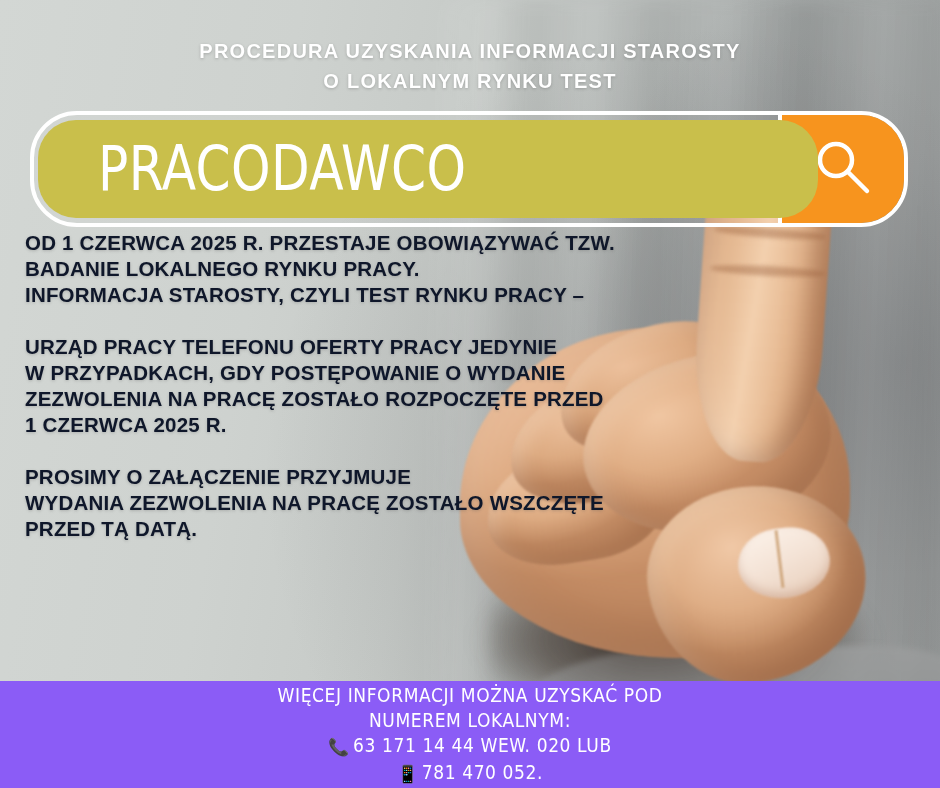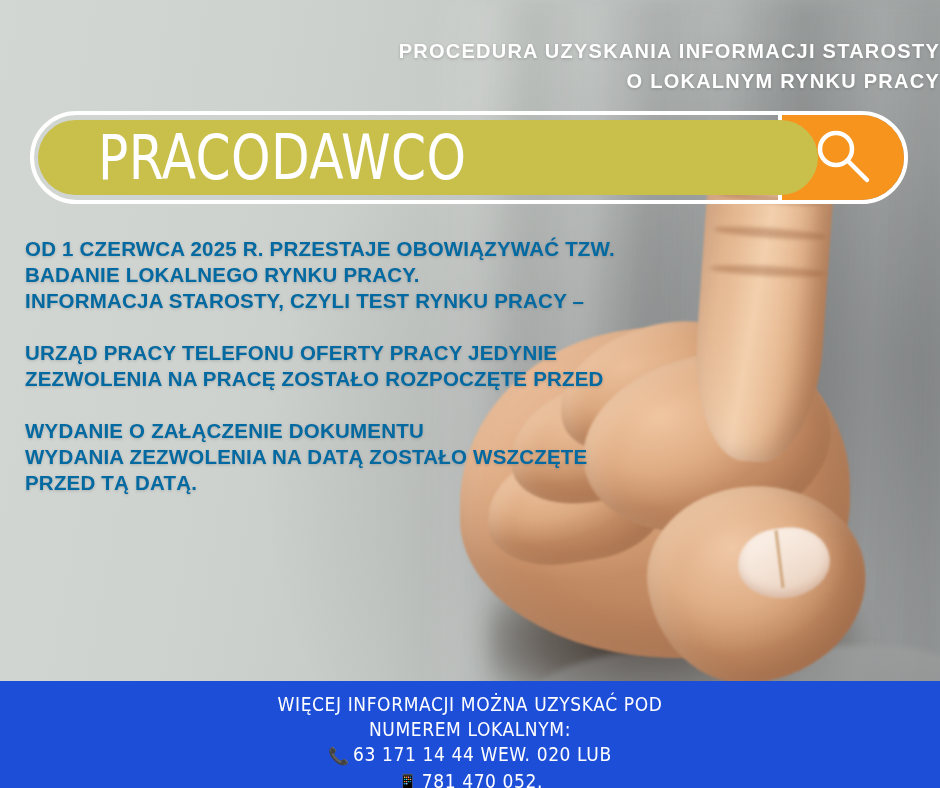--- a/index.html
+++ b/index.html
@@ -162,35 +162,35 @@
     left: 470px; top: 580px;
     width: 360px; height: 150px;
     background: radial-gradient(ellipse 60% 60% at 50% 40%, rgba(52,40,32,0.55) 0%, rgba(60,48,38,0.18) 58%, rgba(60,48,38,0) 82%);
     filter: blur(10px);
   }
 
   
   .headline {
     position: absolute;
     left: 0; right: 0; top: 36px;
-    text-align: right;
+    text-align: center;
     color: #ffffff;
     font-size: 20px;
     font-weight: bold;
     letter-spacing: 1.25px;
     line-height: 30px;
     text-shadow: 0 1px 3px rgba(70,70,70,0.30);
   }
   .headline .ln { display: block; }
 
   
   .searchbar {
     position: absolute;
     left: 30px; top: 111px;
-    width: 878px; height: 93px;
+    width: 878px; height: 116px;
     border: 4px solid #ffffff;
     border-radius: 47px;
     display: flex;
     align-items: stretch;
     overflow: hidden;
   }
   .search-field {
     position: relative;
     flex: 1 1 auto;
     border-right: 4px solid #ffffff;
@@ -222,43 +222,43 @@
     background: #f7941e;
     display: flex;
     align-items: center;
     justify-content: center;
   }
   .search-btn svg { display: block; }
 
   
   .body-copy {
     position: absolute;
-    left: 25px; top: 236px;
+    left: 25px; top: 230px;
     width: 560px;
-    color: #0369a1;
+    color: #0f172a;
     font-size: 20.5px;
     font-weight: bold;
     line-height: 26px;
     letter-spacing: 0.2px;
     text-shadow: 0 1px 3px rgba(80,80,80,0.28);
     font-family: "Liberation Sans Narrow", "Liberation Sans", sans-serif;
   }
   .body-copy p { margin: 0 0 26px 0; }
   .body-copy p:last-child { margin-bottom: 0; }
   .body-copy .ln { display: block; white-space: nowrap; }
 
   
   .footer {
     position: absolute;
     left: 0; right: 0; bottom: 0;
     height: 107px;
-    background: #1d4ed8;
+    background: #8b5cf6;
     color: #ffffff;
     text-align: center;
-    padding-top: 11px;
+    padding-top: 2px;
     font-size: 19px;
     font-weight: 300;
     letter-spacing: 0.6px;
     line-height: 25px;
     font-family: "DejaVu Sans Condensed", "Liberation Sans Narrow", "Liberation Sans", sans-serif;
   }
   .footer .ln { display: block; }
   .footer .icn { font-size: 17px; vertical-align: -1px; margin-right: 3px; }
 </style>
 </head>
@@ -284,21 +284,21 @@
     <div class="nail"></div>
     <div class="nail-line"></div>
     <div class="skin index-finger"></div>
     <div class="crease c1"></div>
     <div class="crease c2"></div>
     <div class="crease c3"></div>
   </div>
 
   <div class="headline">
     <span class="ln">PROCEDURA UZYSKANIA INFORMACJI STAROSTY</span>
-    <span class="ln">O LOKALNYM RYNKU PRACY</span>
+    <span class="ln">O LOKALNYM RYNKU TEST</span>
   </div>
 
   <div class="searchbar">
     <div class="search-field">
       <div class="search-pill"></div>
       <div class="search-text">PRACODAWCO</div>
     </div>
     <div class="search-btn">
       <span>
         <svg width="66" height="66" viewBox="0 0 66 66" aria-hidden="true">
@@ -310,25 +310,27 @@
   </div>
 
   <div class="body-copy">
     <p>
       <span class="ln">OD 1 CZERWCA 2025 R. PRZESTAJE OBOWIĄZYWAĆ TZW.</span>
       <span class="ln">BADANIE LOKALNEGO RYNKU PRACY.</span>
       <span class="ln">INFORMACJA STAROSTY, CZYLI TEST RYNKU PRACY –</span>
     </p>
     <p>
       <span class="ln">URZĄD PRACY TELEFONU OFERTY PRACY JEDYNIE</span>
+      <span class="ln">W PRZYPADKACH, GDY POSTĘPOWANIE O WYDANIE</span>
       <span class="ln">ZEZWOLENIA NA PRACĘ ZOSTAŁO ROZPOCZĘTE PRZED</span>
+      <span class="ln">1 CZERWCA 2025 R.</span>
     </p>
     <p>
-      <span class="ln">WYDANIE O ZAŁĄCZENIE DOKUMENTU</span>
-      <span class="ln">WYDANIA ZEZWOLENIA NA DATĄ ZOSTAŁO WSZCZĘTE</span>
+      <span class="ln">PROSIMY O ZAŁĄCZENIE PRZYJMUJE</span>
+      <span class="ln">WYDANIA ZEZWOLENIA NA PRACĘ ZOSTAŁO WSZCZĘTE</span>
       <span class="ln">PRZED TĄ DATĄ.</span>
     </p>
   </div>
 
   <div class="footer">
     <span class="ln">WIĘCEJ INFORMACJI MOŻNA UZYSKAĆ POD</span>
     <span class="ln">NUMEREM LOKALNYM:</span>
     <span class="ln"><span class="icn">📞</span><span>63 171 14 44 WEW. 020 LUB</span></span>
     <span class="ln"><span class="icn">📱</span><span>781 470 052.</span></span>
   </div>

